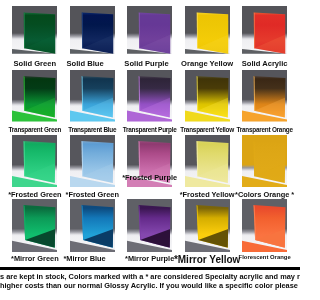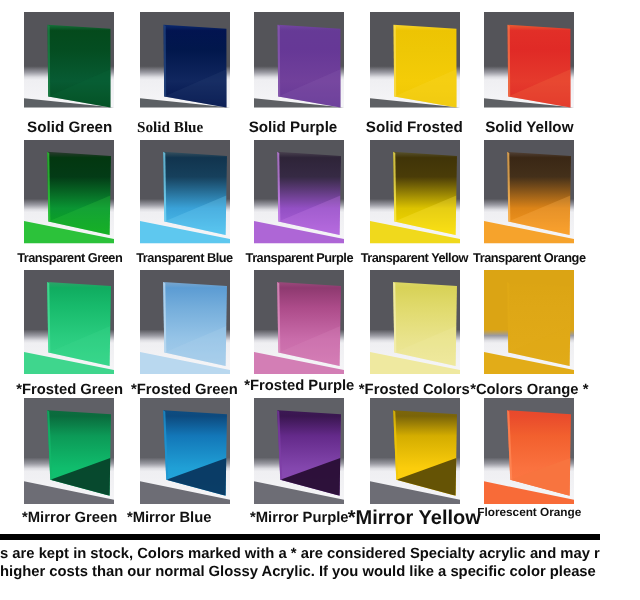--- a/index.html
+++ b/index.html
@@ -74,21 +74,21 @@
           </defs>
           <rect x="0" y="0" width="100" height="100" fill="url(#bgw-0-1)"></rect>
           <polygon points="0,90.2 100,100 100,100 0,100" fill="#5c6064"></polygon>
           <polygon points="26,13.4 95.4,17.4 95.5,100 26.7,88.3" fill="url(#sh-0-1)"></polygon>
           <g clip-path="url(#cl-0-1)" opacity="0.3">
             <polygon points="26.7,88.3 100,58 100,100 26.7,100" fill="#27406f"></polygon>
           </g>
           <polygon points="26,13.4 28.4,14.6 28.9,88.3 26.7,88.3" fill="#244780" opacity="0.75"></polygon>
         </svg>
       </div>
-      <div class="label" style="left:47.599999999999994px;top:58.6px;width:75px;font-size:7.6px;letter-spacing:0px;font-family:Liberation Serif, serif;">Solid Blue</div>
+      <div class="label" style="left:47.599999999999994px;top:58.6px;width:75px;font-size:7.6px;letter-spacing:0px;">Solid Blue</div>
       <div class="cell" style="left:127px;top:6.2px;width:45.3px;height:47.8px;">
        <svg class="swatch" width="45.3" height="47.8" viewBox="0 0 100 100" preserveAspectRatio="none" shape-rendering="geometricPrecision">
           <defs>
             <linearGradient id="bgw-0-2" gradientUnits="userSpaceOnUse" x1="0" y1="0" x2="0" y2="100">
               <stop offset="0" stop-color="#545459"></stop>
               <stop offset="0.5670000000000001" stop-color="#545459"></stop>
               <stop offset="0.6313500000000001" stop-color="#9a9aa2"></stop>
               <stop offset="0.6814" stop-color="#dddde2"></stop>
               <stop offset="0.71" stop-color="#efeff2"></stop>
               <stop offset="1" stop-color="#f6f6f8"></stop>
@@ -138,21 +138,21 @@
           </defs>
           <rect x="0" y="0" width="100" height="100" fill="url(#bgw-0-3)"></rect>
           <polygon points="0,90.2 100,100 100,100 0,100" fill="#5e6064"></polygon>
           <polygon points="26,13.4 95.4,17.4 95.5,100 26.7,88.3" fill="url(#sh-0-3)"></polygon>
           <g clip-path="url(#cl-0-3)" opacity="0.3">
             <polygon points="26.7,88.3 100,58 100,100 26.7,100" fill="#f8d62e"></polygon>
           </g>
           <polygon points="26,13.4 28.4,14.6 28.9,88.3 26.7,88.3" fill="#fade55" opacity="0.75"></polygon>
         </svg>
       </div>
-      <div class="label" style="left:162.5px;top:58.6px;width:89.3px;font-size:7.6px;letter-spacing:0px;">Solid Frosted</div>
+      <div class="label" style="left:162.5px;top:58.6px;width:89.3px;font-size:7.6px;letter-spacing:0px;">Orange Yellow</div>
       <div class="cell" style="left:242px;top:6.2px;width:45.3px;height:47.8px;">
        <svg class="swatch" width="45.3" height="47.8" viewBox="0 0 100 100" preserveAspectRatio="none" shape-rendering="geometricPrecision">
           <defs>
             <linearGradient id="bgw-0-4" gradientUnits="userSpaceOnUse" x1="0" y1="0" x2="0" y2="100">
               <stop offset="0" stop-color="#545459"></stop>
               <stop offset="0.5670000000000001" stop-color="#545459"></stop>
               <stop offset="0.6313500000000001" stop-color="#9a9aa2"></stop>
               <stop offset="0.6814" stop-color="#dddde2"></stop>
               <stop offset="0.71" stop-color="#efeff2"></stop>
               <stop offset="1" stop-color="#f6f6f8"></stop>
@@ -170,21 +170,21 @@
           </defs>
           <rect x="0" y="0" width="100" height="100" fill="url(#bgw-0-4)"></rect>
           <polygon points="0,90.2 100,100 100,100 0,100" fill="#5e6064"></polygon>
           <polygon points="26,13.4 95.4,17.4 95.5,100 26.7,88.3" fill="url(#sh-0-4)"></polygon>
           <g clip-path="url(#cl-0-4)" opacity="0.3">
             <polygon points="26.7,88.3 100,58 100,100 26.7,100" fill="#ef6a3f"></polygon>
           </g>
           <polygon points="26,13.4 28.4,14.6 28.9,88.3 26.7,88.3" fill="#f2794b" opacity="0.75"></polygon>
         </svg>
       </div>
-      <div class="label" style="left:220px;top:58.6px;width:89.3px;font-size:7.6px;letter-spacing:0px;">Solid Yellow</div>
+      <div class="label" style="left:220px;top:58.6px;width:89.3px;font-size:7.6px;letter-spacing:0px;">Solid Acrylic</div>
       <div class="cell" style="left:12.2px;top:70.4px;width:45.3px;height:51.6px;">
        <svg class="swatch" width="45.3" height="51.6" viewBox="0 0 100 100" preserveAspectRatio="none" shape-rendering="geometricPrecision">
           <defs>
             <linearGradient id="bgw-1-0" gradientUnits="userSpaceOnUse" x1="0" y1="0" x2="0" y2="100">
               <stop offset="0" stop-color="#55555b"></stop>
               <stop offset="0.57" stop-color="#55555b"></stop>
               <stop offset="0.6285000000000001" stop-color="#9a9aa2"></stop>
               <stop offset="0.674" stop-color="#dddde2"></stop>
               <stop offset="0.7" stop-color="#efeff2"></stop>
               <stop offset="1" stop-color="#f6f6f8"></stop>
@@ -426,21 +426,21 @@
           </defs>
           <rect x="0" y="0" width="100" height="100" fill="url(#bgw-2-2)"></rect>
           <polygon points="0,78.5 100,96 100,100 0,100" fill="#d37eb5"></polygon>
           <polygon points="25.5,11.5 96,15.4 94.5,92 26.9,79" fill="url(#sh-2-2)"></polygon>
           <g clip-path="url(#cl-2-2)" opacity="0.22">
             <polygon points="26.9,79 100,52 100,100 26.9,100" fill="#dc8cbe"></polygon>
           </g>
           <polygon points="25.5,11.5 27.9,12.7 29.099999999999998,79 26.9,79" fill="#e198c6" opacity="0.75"></polygon>
         </svg>
       </div>
-      <div class="label" style="left:105px;top:188px;width:89.3px;font-size:7.4px;letter-spacing:0px;">*Frosted Purple</div>
+      <div class="label" style="left:105px;top:173px;width:89.3px;font-size:7.4px;letter-spacing:0px;">*Frosted Purple</div>
       <div class="cell" style="left:184.5px;top:134.8px;width:45.3px;height:52.2px;">
        <svg class="swatch" width="45.3" height="52.2" viewBox="0 0 100 100" preserveAspectRatio="none" shape-rendering="geometricPrecision">
           <defs>
             <linearGradient id="bgw-2-3" gradientUnits="userSpaceOnUse" x1="0" y1="0" x2="0" y2="100">
               <stop offset="0" stop-color="#56565c"></stop>
               <stop offset="0.57" stop-color="#56565c"></stop>
               <stop offset="0.6285000000000001" stop-color="#9a9aa2"></stop>
               <stop offset="0.674" stop-color="#dddde2"></stop>
               <stop offset="0.7" stop-color="#efeff2"></stop>
               <stop offset="1" stop-color="#f6f6f8"></stop>
@@ -458,21 +458,21 @@
           </defs>
           <rect x="0" y="0" width="100" height="100" fill="url(#bgw-2-3)"></rect>
           <polygon points="0,78.5 100,96 100,100 0,100" fill="#efe9a0"></polygon>
           <polygon points="25.5,11.5 96,15.4 94.5,92 26.9,79" fill="url(#sh-2-3)"></polygon>
           <g clip-path="url(#cl-2-3)" opacity="0.22">
             <polygon points="26.9,79 100,52 100,100 26.9,100" fill="#f2eca8"></polygon>
           </g>
           <polygon points="25.5,11.5 27.9,12.7 29.099999999999998,79 26.9,79" fill="#f4efb2" opacity="0.75"></polygon>
         </svg>
       </div>
-      <div class="label" style="left:162.5px;top:189.6px;width:89.3px;font-size:7.4px;letter-spacing:0px;">*Frosted Colors</div>
+      <div class="label" style="left:162.5px;top:189.6px;width:89.3px;font-size:7.4px;letter-spacing:0px;">*Frosted Yellow</div>
       <div class="cell" style="left:242px;top:134.8px;width:45.3px;height:52.2px;">
        <svg class="swatch" width="45.3" height="52.2" viewBox="0 0 100 100" preserveAspectRatio="none" shape-rendering="geometricPrecision">
           <defs>
             <linearGradient id="bgw-2-4" gradientUnits="userSpaceOnUse" x1="0" y1="0" x2="0" y2="100">
               <stop offset="0" stop-color="#dba414"></stop>
               <stop offset="0.57" stop-color="#dba414"></stop>
               <stop offset="0.6285000000000001" stop-color="#9a9aa2"></stop>
               <stop offset="0.674" stop-color="#dddde2"></stop>
               <stop offset="0.7" stop-color="#efeff2"></stop>
               <stop offset="1" stop-color="#f6f6f8"></stop>

